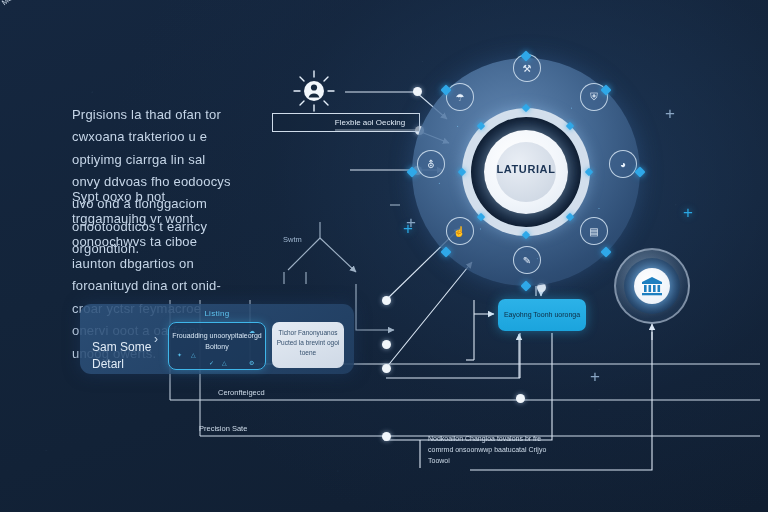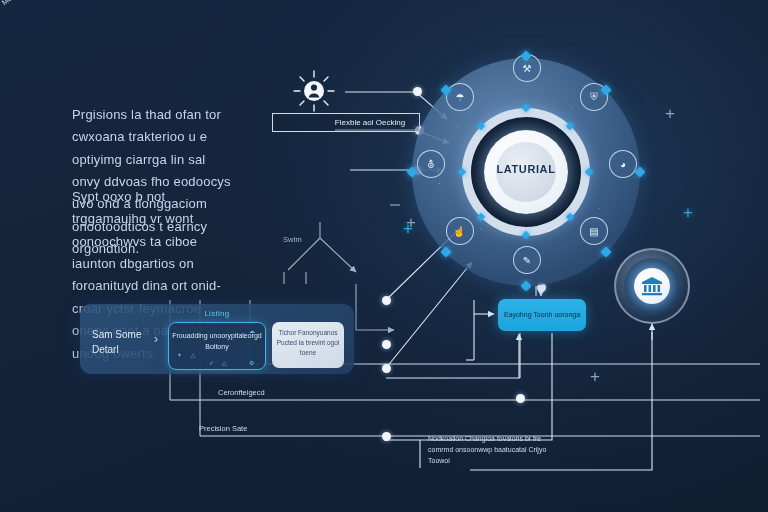--- a/index.html
+++ b/index.html
@@ -75,21 +75,21 @@
      transform:rotate(45deg);border-radius:1.5px;box-shadow:0 0 6px rgba(47,168,232,.8);}
   .gem-sm{position:absolute;width:6px;height:6px;background:#2fa8e8;transform:rotate(45deg);
      border-radius:1px;box-shadow:0 0 5px rgba(47,168,232,.85);}
 
   
   #panel{position:absolute;left:80px;top:284px;width:274px;height:70px;border-radius:11px;
      background:linear-gradient(145deg, rgba(45,82,124,.88) 0%, rgba(34,64,100,.9) 100%);
      box-shadow:0 0 16px rgba(30,60,100,.5);margin-top:20px;}
   #panelTitle{position:absolute;left:0;right:0;top:5px;text-align:center;font-size:8px;
      color:#5fc4f0;letter-spacing:.3px;filter:blur(.25px);}
-  #panelLeft{position:absolute;left:12px;top:24px;width:60px;font-size:10px;line-height:1.45;
+  #panelLeft{position:absolute;left:12px;top:35px;width:60px;font-size:12px;line-height:1.45;
      color:#e0ebf6;filter:blur(.25px);}
   #panelChev{position:absolute;left:74px;top:28px;font-size:12px;color:#c4d6e9;}
   #panelInner{position:absolute;left:88px;top:18px;width:96px;height:46px;border-radius:8px;
      border:1.2px solid #3fb6ea;background:rgba(26,52,86,.7);box-shadow:0 0 9px rgba(63,182,234,.35);}
   #panelInnerText{position:absolute;left:0;right:0;top:8px;text-align:center;font-size:7px;
      line-height:1.5;color:#d8e7f5;filter:blur(.3px);}
   .mini{position:absolute;font-size:6px;color:#59c0ee;}
   #panelRight{position:absolute;left:192px;top:18px;width:72px;height:46px;border-radius:7px;
      background:linear-gradient(160deg,#e4ebf3,#cfd9e6);}
   #panelRightText{position:absolute;left:0;right:0;top:6px;text-align:center;font-size:6.5px;

